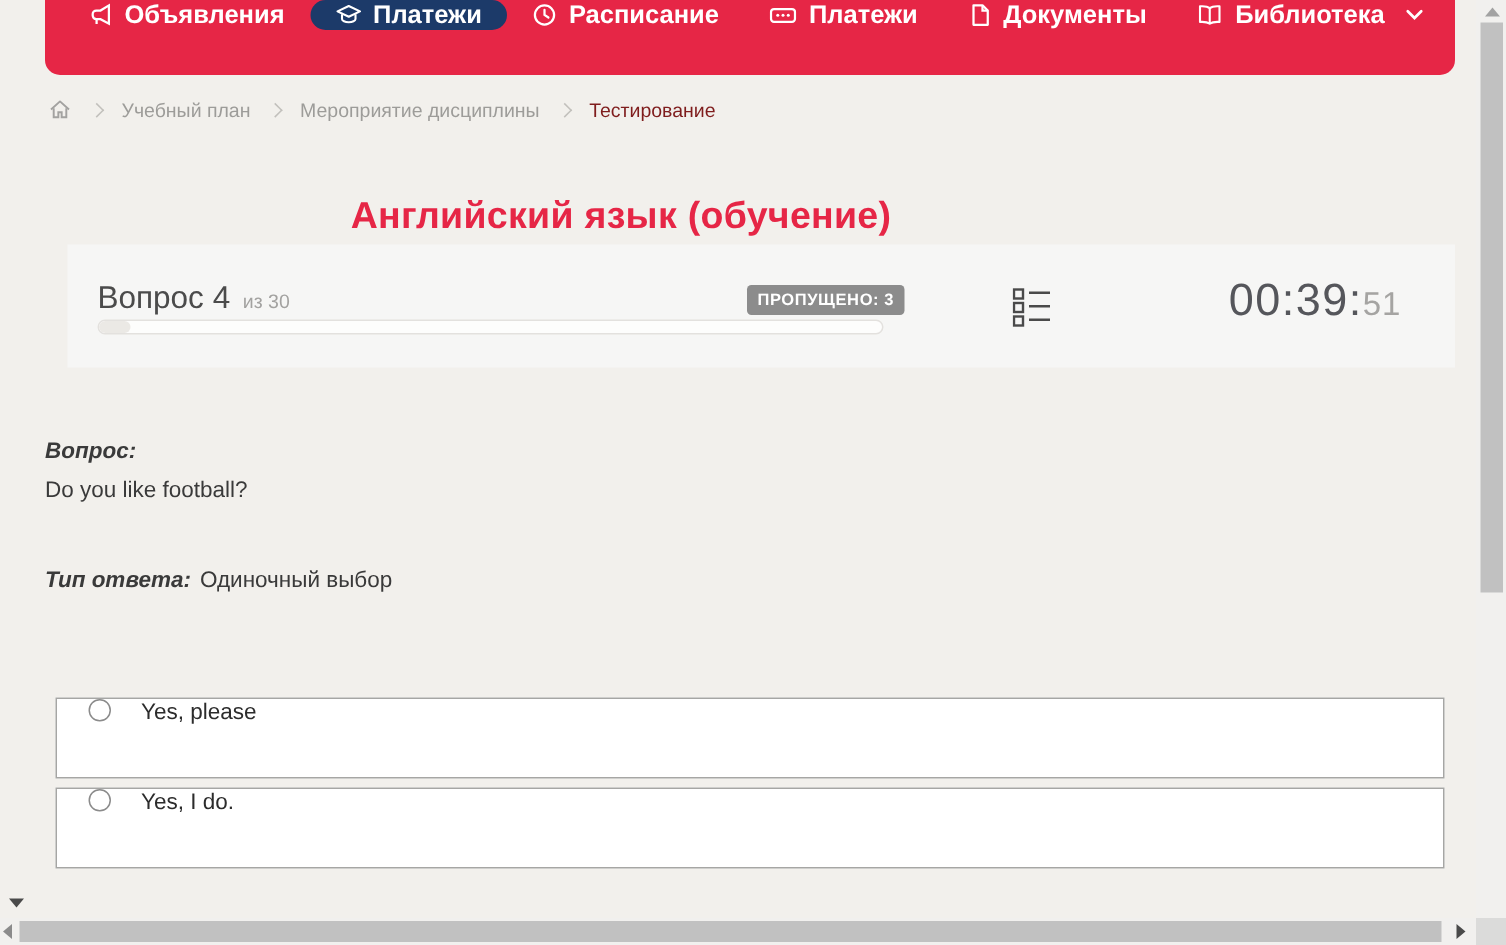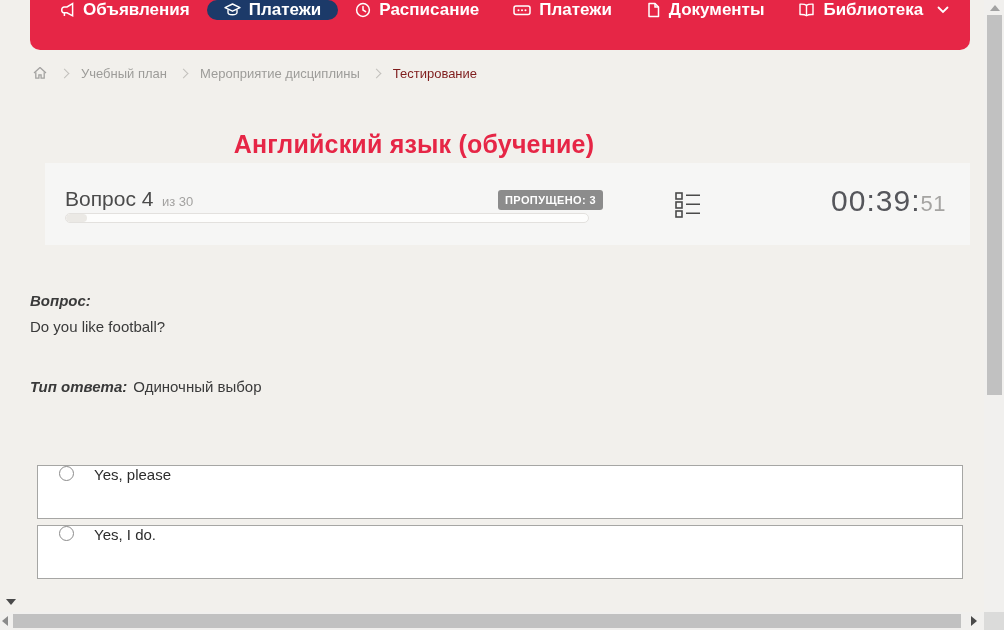--- a/index.html
+++ b/index.html
@@ -50,21 +50,21 @@
     position:absolute;left:453px;top:27px;
     background:#8c8c8c;color:#fff;font-size:11px;font-weight:bold;
     padding:4px 7px;border-radius:3px;letter-spacing:.4px;white-space:nowrap;
   }
   .progress{
     position:absolute;left:20px;top:50px;width:522px;height:8px;
     background:#fdfdfc;border:1px solid #e3e1de;border-radius:5px;overflow:hidden;
   }
   .progress-fill{height:100%;width:4%;background:#ebe9e5;border-radius:5px}
   .qlist-btn{position:absolute;left:630px;top:28px;cursor:pointer;display:flex}
-  .timer{position:absolute;right:24px;top:21px;color:#55565b;font-size:30px;letter-spacing:1px;white-space:nowrap}
+  .timer{position:absolute;right:36px;top:21px;color:#55565b;font-size:30px;letter-spacing:1px;white-space:nowrap}
   .timer .sec{font-size:22px;color:#a5a4a2;letter-spacing:.5px}
   
   .q-label{position:absolute;left:30px;top:292px;font-size:15px;font-weight:bold;font-style:italic;color:#3a3a3a}
   .q-text{position:absolute;left:30px;top:318px;font-size:15px;color:#3a3a3a}
   .q-type{position:absolute;left:30px;top:378px;font-size:15px;color:#3a3a3a}
   .q-type .t-label{font-weight:bold;font-style:italic;margin-right:6px}
   
   .option{
     position:absolute;left:37px;width:924px;height:52px;
     background:#ffffff;border:1px solid #a6a6a4;

